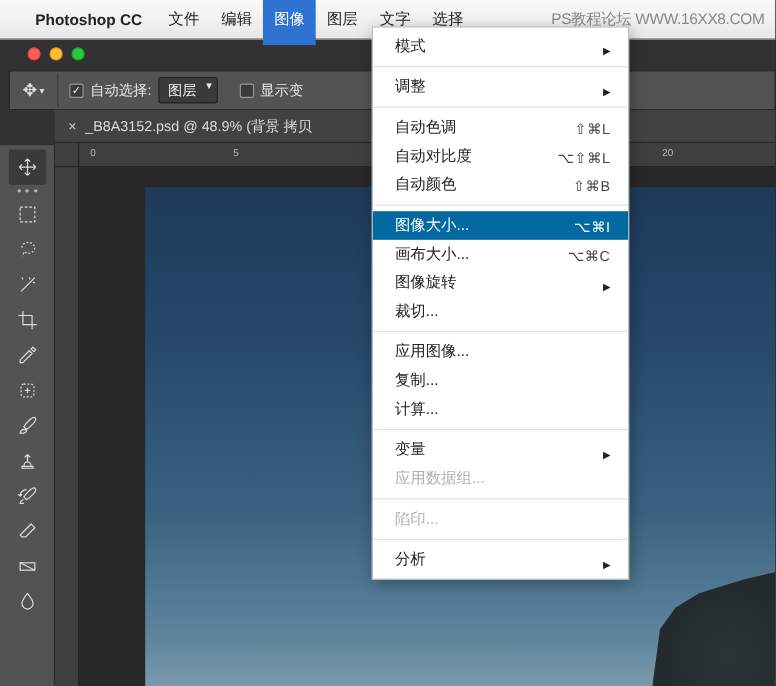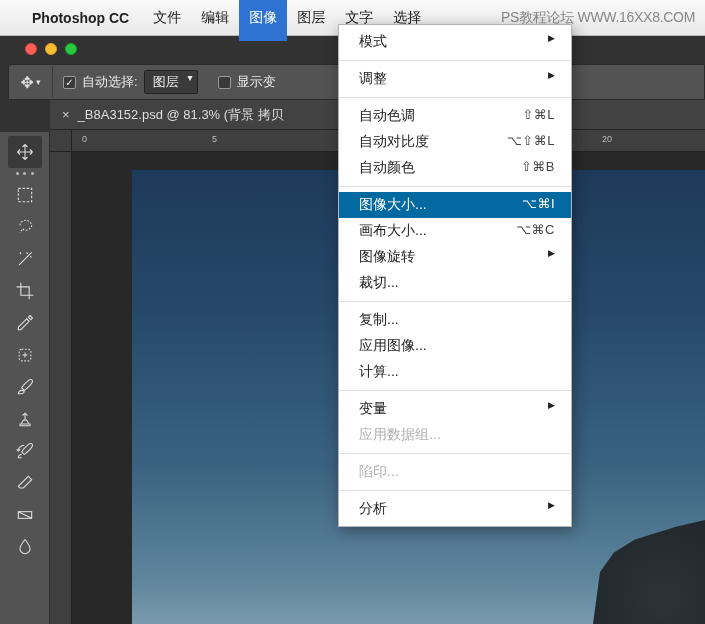--- a/index.html
+++ b/index.html
@@ -39,21 +39,21 @@
   .canvas-area { position: absolute; top: 130px; left: 50px; right: 0; bottom: 0; background: #282828; }
   .ruler-h { position: absolute; top: 0; left: 22px; right: 0; height: 22px; background: #3f3f3f; border-bottom: 1px solid #222; overflow: hidden; font-size: 9px; color: #bbb; }
   .ruler-h span { position: absolute; top: 4px; }
   .ruler-v { position: absolute; top: 22px; left: 0; width: 22px; bottom: 0; background: #3f3f3f; border-right: 1px solid #222; }
   .canvas-bg { position: absolute; top: 22px; left: 22px; right:0; bottom:0; background: #282828; }
   .image { position: absolute; top: 18px; left: 60px; right: 0; bottom: 0; background: linear-gradient(180deg,#1e3a5a 0%,#254869 30%,#3a6280 65%,#5e859c 90%,#7a9aae 100%); }
   .rocks { position: absolute; right: 0; bottom: 0; width: 140px; height: 130px; background: radial-gradient(ellipse at 70% 80%,#2c3438,#1a1f22); clip-path: polygon(20% 100%,25% 60%,35% 45%,50% 35%,65% 30%,80% 25%,100% 20%,100% 100%); }
   .ruler-corner { position:absolute; top:0; left:0; width:22px; height:22px; background:#3f3f3f; border-right:1px solid #222; border-bottom:1px solid #222; }
 
   .dropdown { position: absolute; top: 24px; left: 338px; width: 234px; background: #fff; border: 1px solid #b5b5b5; box-shadow: 2px 4px 14px rgba(0,0,0,.35); font-size: 14px; color: #222; padding: 4px 0; }
-  .dd-item { display: flex; align-items: flex-start; justify-content: space-between; padding: 4px 16px 4px 20px; cursor: default; min-height: 24px; }
+  .dd-item { display: flex; align-items: flex-end; justify-content: space-between; padding: 4px 16px 4px 20px; cursor: default; min-height: 24px; }
   .dd-item.arrow::after { content: "▶"; font-size: 9px; color: #222; }
   .dd-item.disabled { color: #b0b0b0; }
   .dd-item.sel { background: #0369a1; color: #fff; }
   .dd-sep { height: 1px; background: #e0e0e0; margin: 5px 0; }
   .shortcut { font-size: 13px; color: #444; letter-spacing: 0.5px; font-family: "Lucida Grande", Arial; }
   .dd-item.sel .shortcut { color: #fff; }
 </style>
 </head>
 <body>
 
@@ -86,21 +86,21 @@
     <span class="dd">图层</span>
   </div>
   <div class="opt-group">
     <span class="checkbox"></span>
     <span>显示变</span>
   </div>
 </div>
 
 <div class="tab-bar">
   <span class="tab-close">×</span>
-  <span>_B8A3152.psd @ 81.3% (背景 拷贝</span>
+  <span>_B8A3152.psd @ 48.9% (背景 拷贝</span>
 </div>
 
 <div class="tools">
   <div class="tool sel">
       <svg viewBox="0 0 24 24">
         <path d="M12 3v18M3 12h18M12 3l-3 3M12 3l3 3M12 21l-3-3M12 21l3-3M3 12l3-3M3 12l3 3M21 12l-3-3M21 12l-3 3"></path>
       </svg>
     </div>
   <div class="dots">
       <span></span>
@@ -220,24 +220,24 @@
       <span class="shortcut">⌥⌘C</span>
     </div>
     <div class="dd-item arrow">
       <span>图像旋转</span>
     </div>
     <div class="dd-item">
       <span>裁切...</span>
     </div>
     <div class="dd-sep"></div>
     <div class="dd-item">
+      <span>应用图像...</span>
+    </div>
+    <div class="dd-item">
       <span>复制...</span>
-    </div>
-    <div class="dd-item">
-      <span>应用图像...</span>
     </div>
     <div class="dd-item">
       <span>计算...</span>
     </div>
     <div class="dd-sep"></div>
     <div class="dd-item arrow">
       <span>变量</span>
     </div>
     <div class="dd-item disabled">
       <span>应用数据组...</span>

